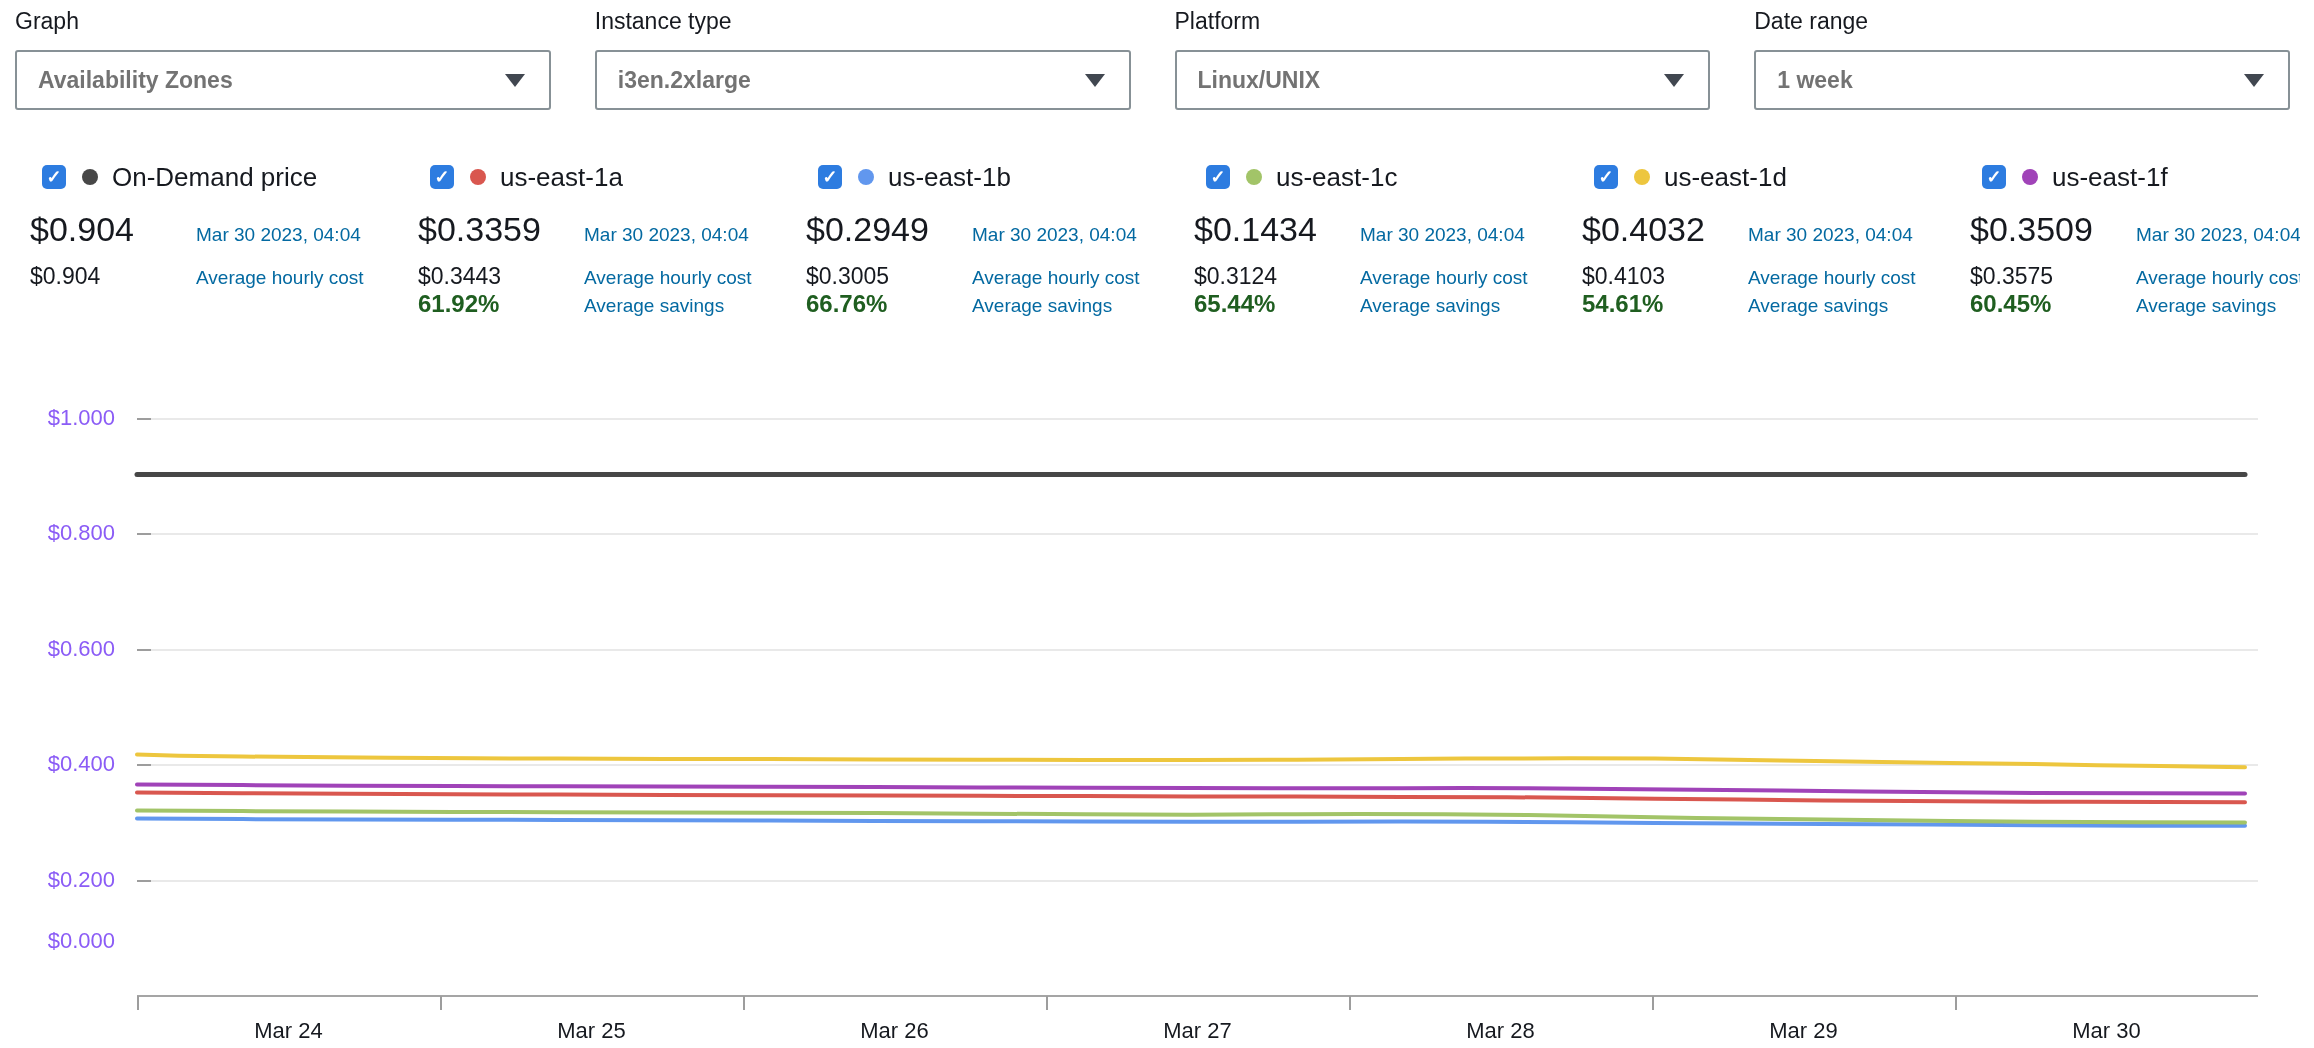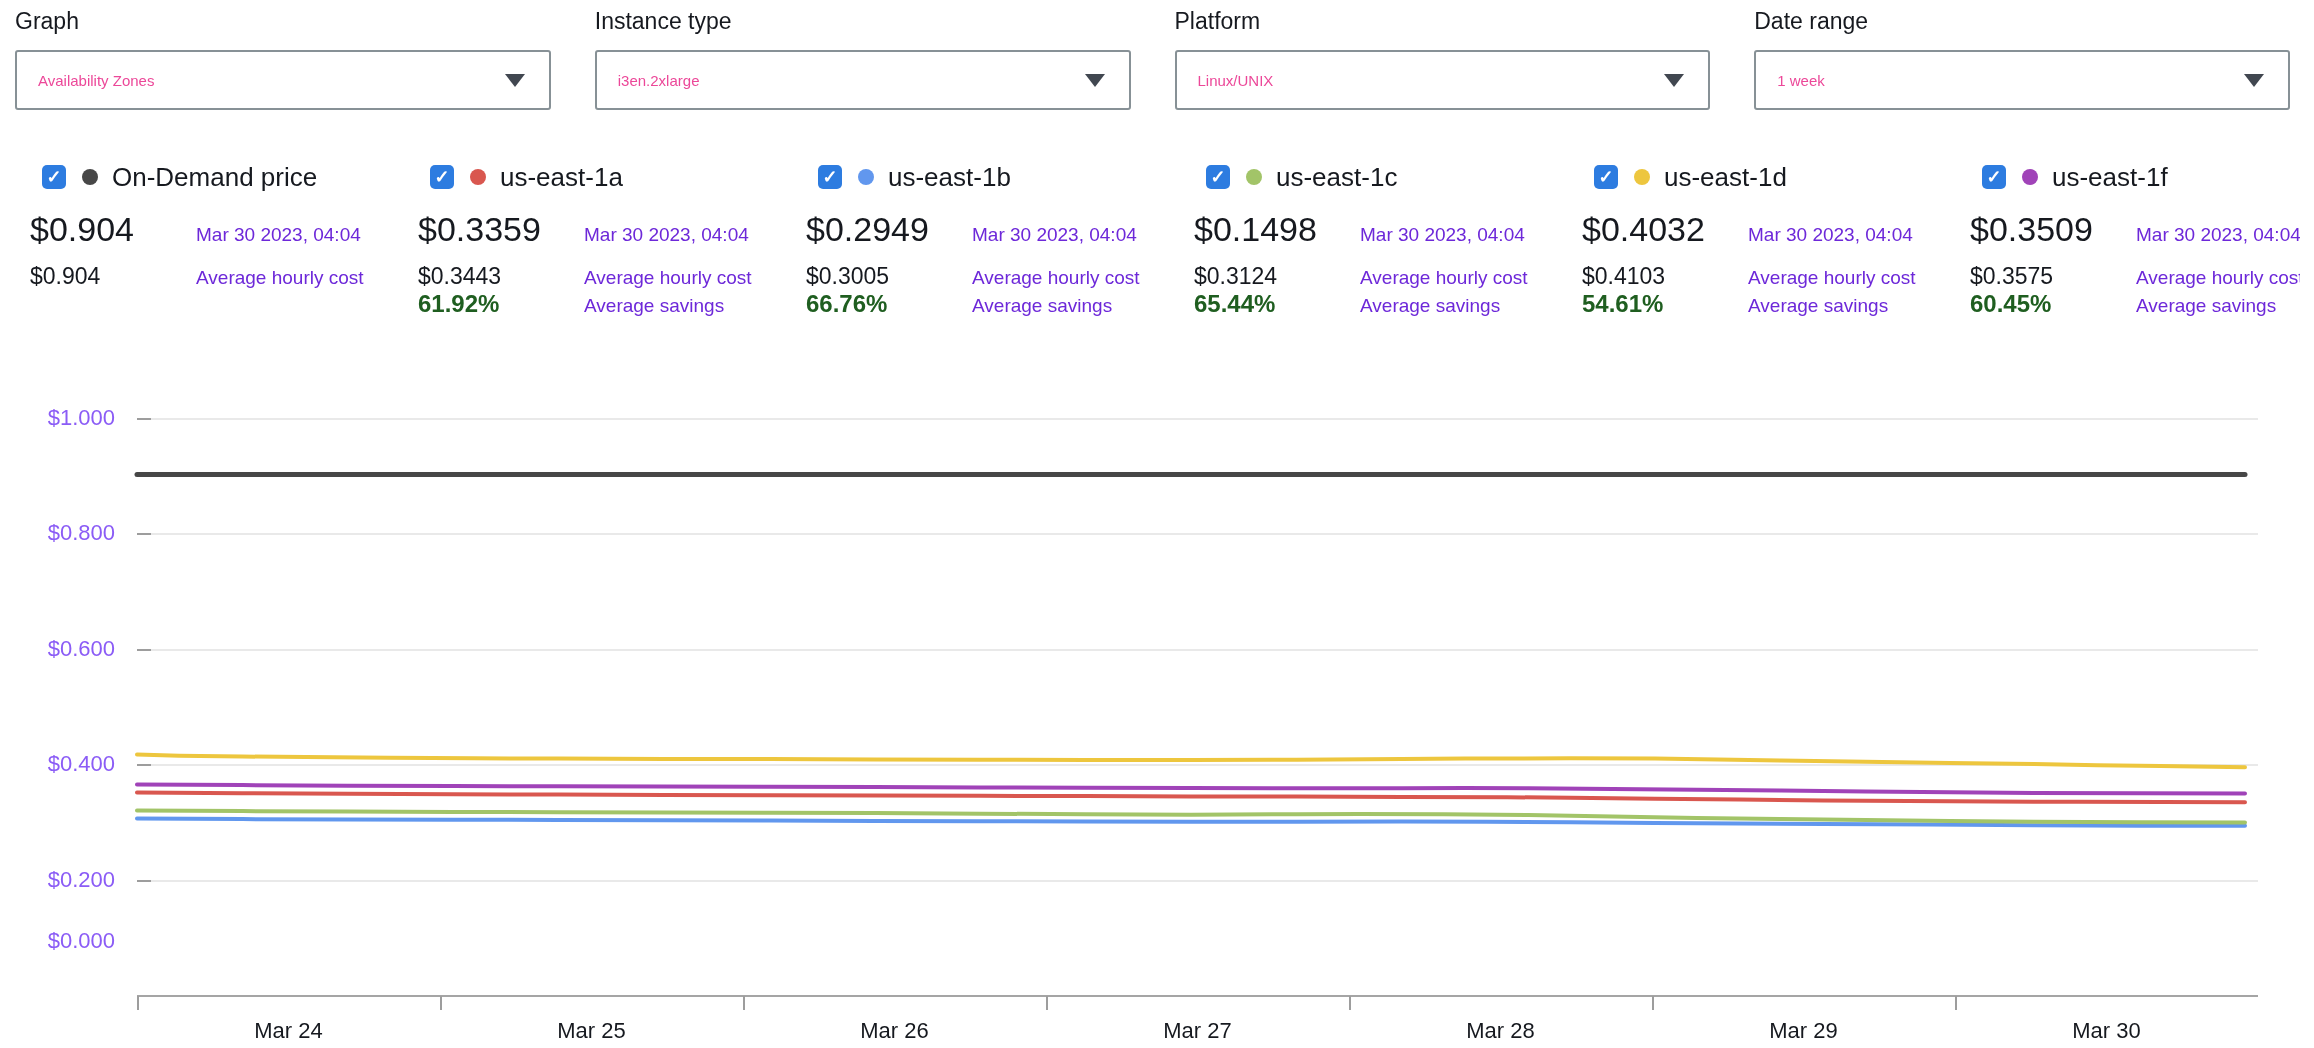--- a/index.html
+++ b/index.html
@@ -12,21 +12,21 @@
   
   .controls {
     display:flex; gap:44px; padding:8px 10px 0 15px;
   }
   .control { flex:1 1 0; }
   .control-label { font-size:23px; color:#16191f; margin-bottom:15px; }
   .select {
     height:60px; border:2px solid #879196; border-radius:3px; background:#ffffff;
     display:flex; align-items:center; padding:0 24px 0 21px; cursor:pointer;
   }
-  .select-value { font-size:15px; color:#ec4899; flex:1 1 auto; }
+  .select-value { font-size:23px; color:#737373; flex:1 1 auto;font-weight:bold; }
   .caret {
     width:0; height:0;
     border-left:10px solid transparent; border-right:10px solid transparent;
     border-top:13px solid #414750;
   }
 
   
   .legend { display:flex; margin-top:52px; padding-left:30px; }
   .leg-col { width:388px; flex:0 0 auto; }
   .leg-col:last-child { width:auto; }
@@ -36,21 +36,21 @@
     margin:0 16px 0 12px; display:flex; align-items:center; justify-content:center;
     cursor:pointer; flex:0 0 auto;
   }
   .check { color:#ffffff; font-size:18px; font-weight:bold; line-height:1; }
   .dot { width:16px; height:16px; border-radius:50%; margin-right:14px; flex:0 0 auto; }
   .leg-name { font-size:26px; color:#16191f; }
   .leg-row { display:flex; align-items:baseline; }
   .leg-row .lcell { width:166px; flex:0 0 auto; }
   .price-row { margin-top:18px; }
   .price { font-size:34px; color:#16191f; }
-  .sub { font-size:19px; color:#6d28d9; }
+  .sub { font-size:19px; color:#0369a1; }
   .avg-row { margin-top:14px; }
   .val { font-size:23px; color:#16191f; }
   .sav-row { }
   .sav { font-size:24px; font-weight:bold; color:#1f5e20; }
 
   
   #chart-layer { position:absolute; left:0; top:0; width:2314px; height:1048px; }
   .gridline { position:absolute; height:2px; background:#e9e9e9; }
   .grid-tick-left { position:absolute; height:2px; width:14px; background:#9d9d9d; }
   .x-axis-line { position:absolute; height:2px; background:#a5a5a5; }
@@ -167,21 +167,21 @@
 
     <div class="leg-col">
       <div class="leg-head">
         <span class="cb">
             <span class="check">✓</span>
           </span>
         <span class="dot" style="background: rgb(162, 196, 104);"></span>
         <span class="leg-name">us-east-1c</span>
       </div>
       <div class="leg-row price-row">
-        <span class="price lcell">$0.1498</span>
+        <span class="price lcell">$0.1434</span>
         <span class="sub">Mar 30 2023, 04:04</span>
       </div>
       <div class="leg-row avg-row">
         <span class="val lcell">$0.3124</span>
         <span class="sub">Average hourly cost</span>
       </div>
       <div class="leg-row sav-row">
         <span class="sav lcell">65.44%</span>
         <span class="sub">Average savings</span>
       </div>

